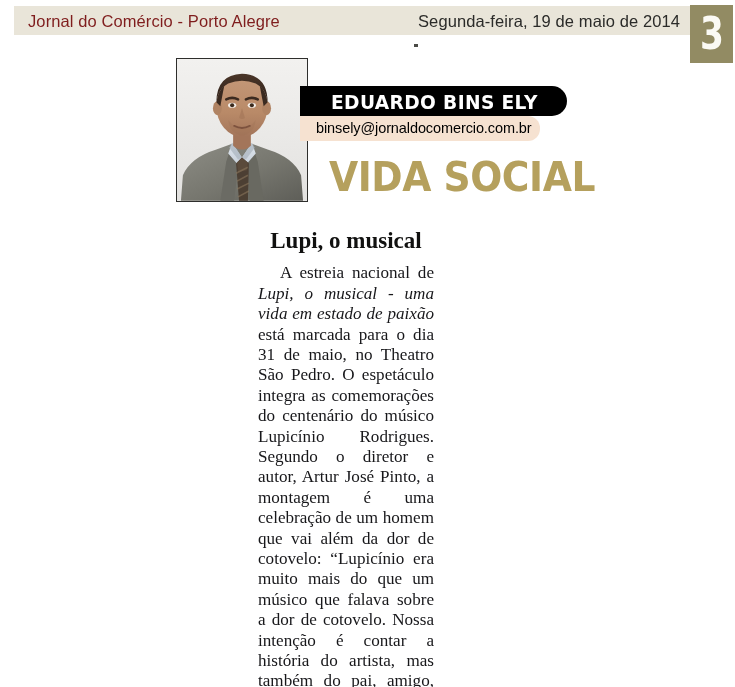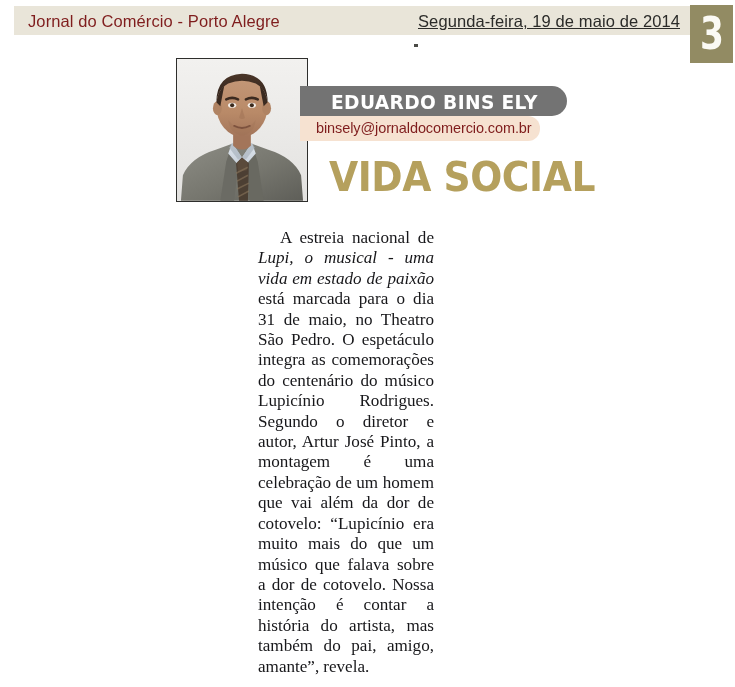--- a/index.html
+++ b/index.html
@@ -36,21 +36,20 @@
   }
   #masthead-date {
     position: absolute;
     right: 55px;
     top: 12px;
     font-size: 16.5px;
     color: #2b2b29;
     letter-spacing: 0.1px;
     white-space: nowrap;
     text-align: center;
-    text-decoration: underline;
   }
   #page-badge {
     position: absolute;
     left: 690px;
     top: 5px;
     width: 43px;
     height: 58px;
     background: #928b63;
   }
   #page-badge-number {
@@ -97,21 +96,21 @@
     left: 0; top: 0; right: 0; bottom: 0;
   }
 
   
   #columnist-banner {
     position: absolute;
     left: 300px;
     top: 86px;
     width: 267px;
     height: 30px;
-    background: #737373;
+    background: #000000;
     border-top-right-radius: 15px;
     border-bottom-right-radius: 15px;
   }
   #columnist-name {
     position: absolute;
     left: 31px;
     top: 4px;
     color: #ffffff;
     font-family: "DejaVu Sans", sans-serif;
     font-weight: 700;
@@ -128,21 +127,21 @@
     width: 240px;
     height: 25px;
     background: #f6e2d1;
     border-top-right-radius: 12px;
     border-bottom-right-radius: 12px;
   }
   #columnist-email {
     position: absolute;
     left: 16px;
     top: 4px;
-    color: #7f1d1d;
+    color: #000000;
     font-size: 14.5px;
     letter-spacing: -0.1px;
     white-space: nowrap;
   }
 
   
   #section-title {
     position: absolute;
     left: 329px;
     top: 157px;
@@ -282,14 +281,15 @@
   <div id="columnist-name">EDUARDO BINS ELY</div>
 </div>
 
 <div id="columnist-email-band">
   <div id="columnist-email">binsely@jornaldocomercio.com.br</div>
 </div>
 
 <div id="section-title">VIDA SOCIAL</div>
 
 <div id="article">
+  <h1 id="article-headline">Lupi, o musical</h1>
   <p id="article-body"><span>A estreia nacional de </span><i>Lupi, o musical - uma vida em estado de paixão</i><span> está marcada para o dia 31 de maio, no Theatro São Pedro. O espetáculo integra as comemorações do centenário do músico Lupicínio Rodrigues. Segundo o diretor e autor, Artur José Pinto, a montagem é uma celebração de um homem que vai além da dor de cotovelo: “Lupicínio era muito mais do que um músico que falava sobre a dor de cotovelo. Nossa intenção é contar a história do artista, mas também do pai, amigo, amante”, revela.</span></p>
 </div>
 
 </body></html>

